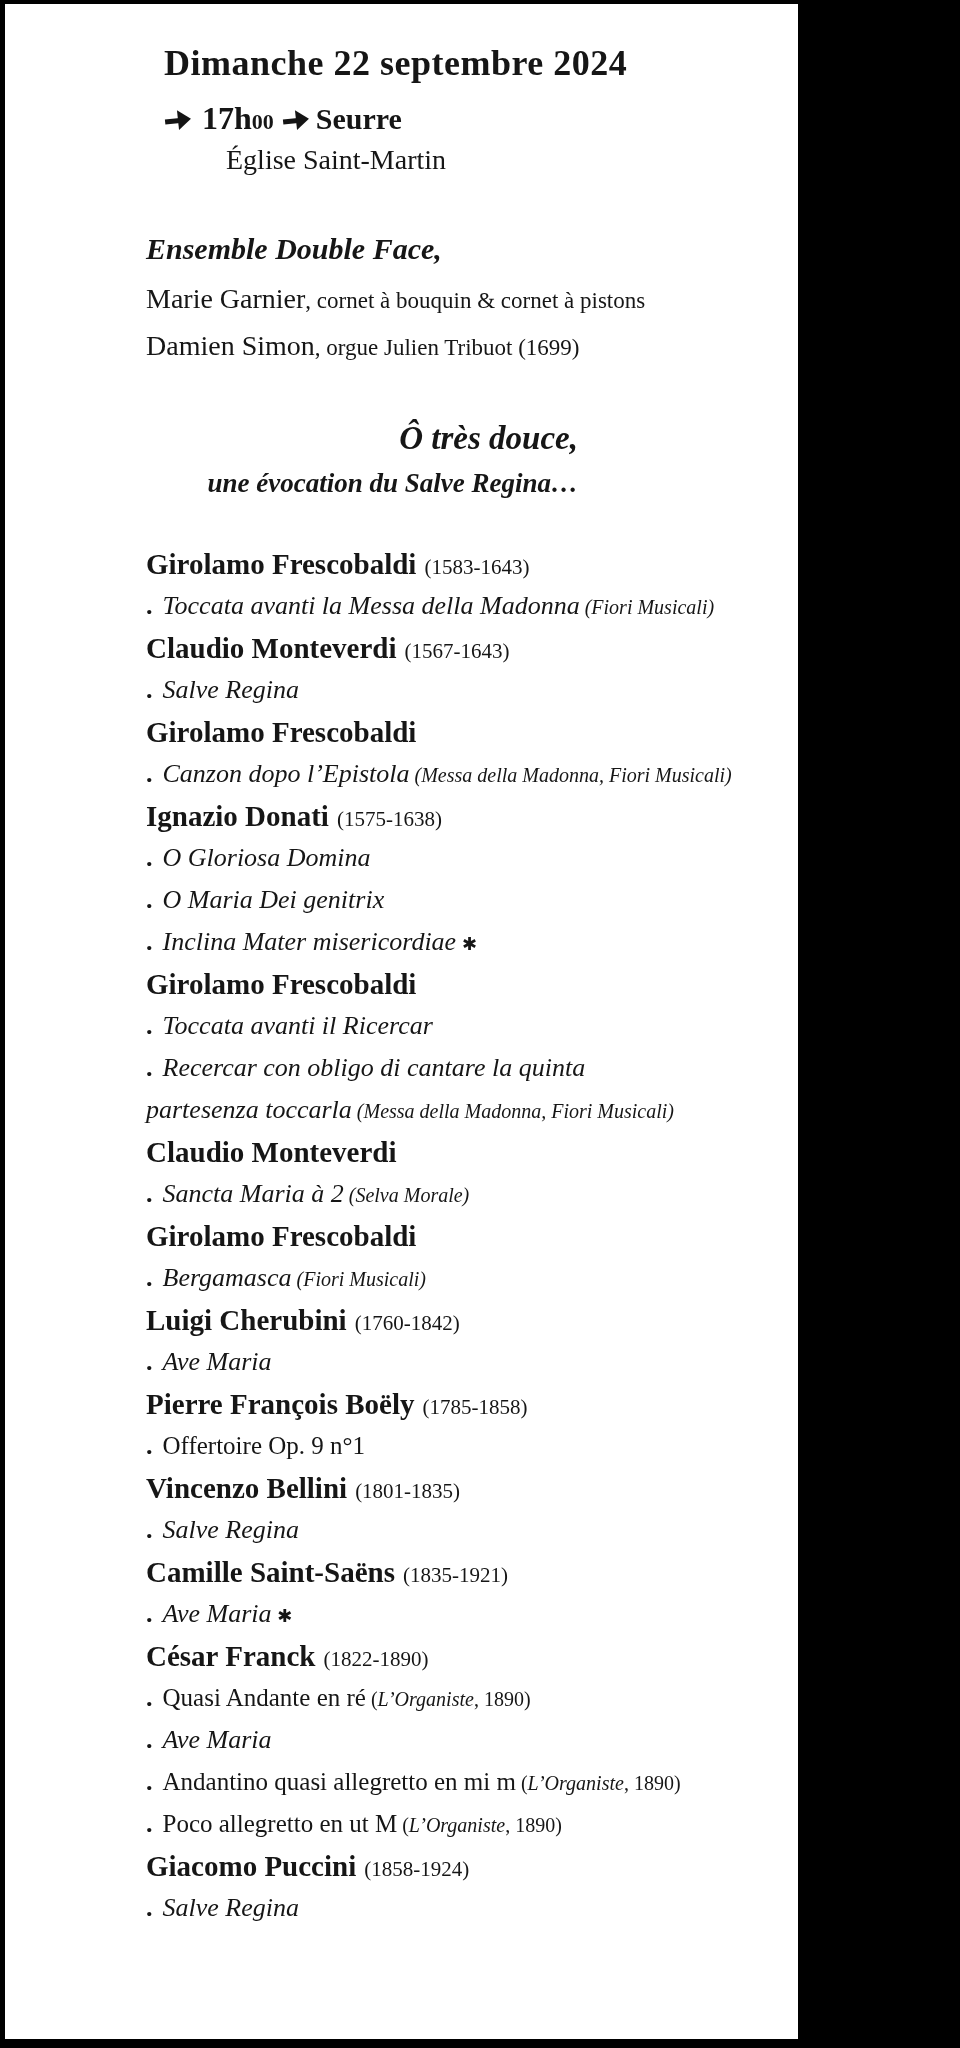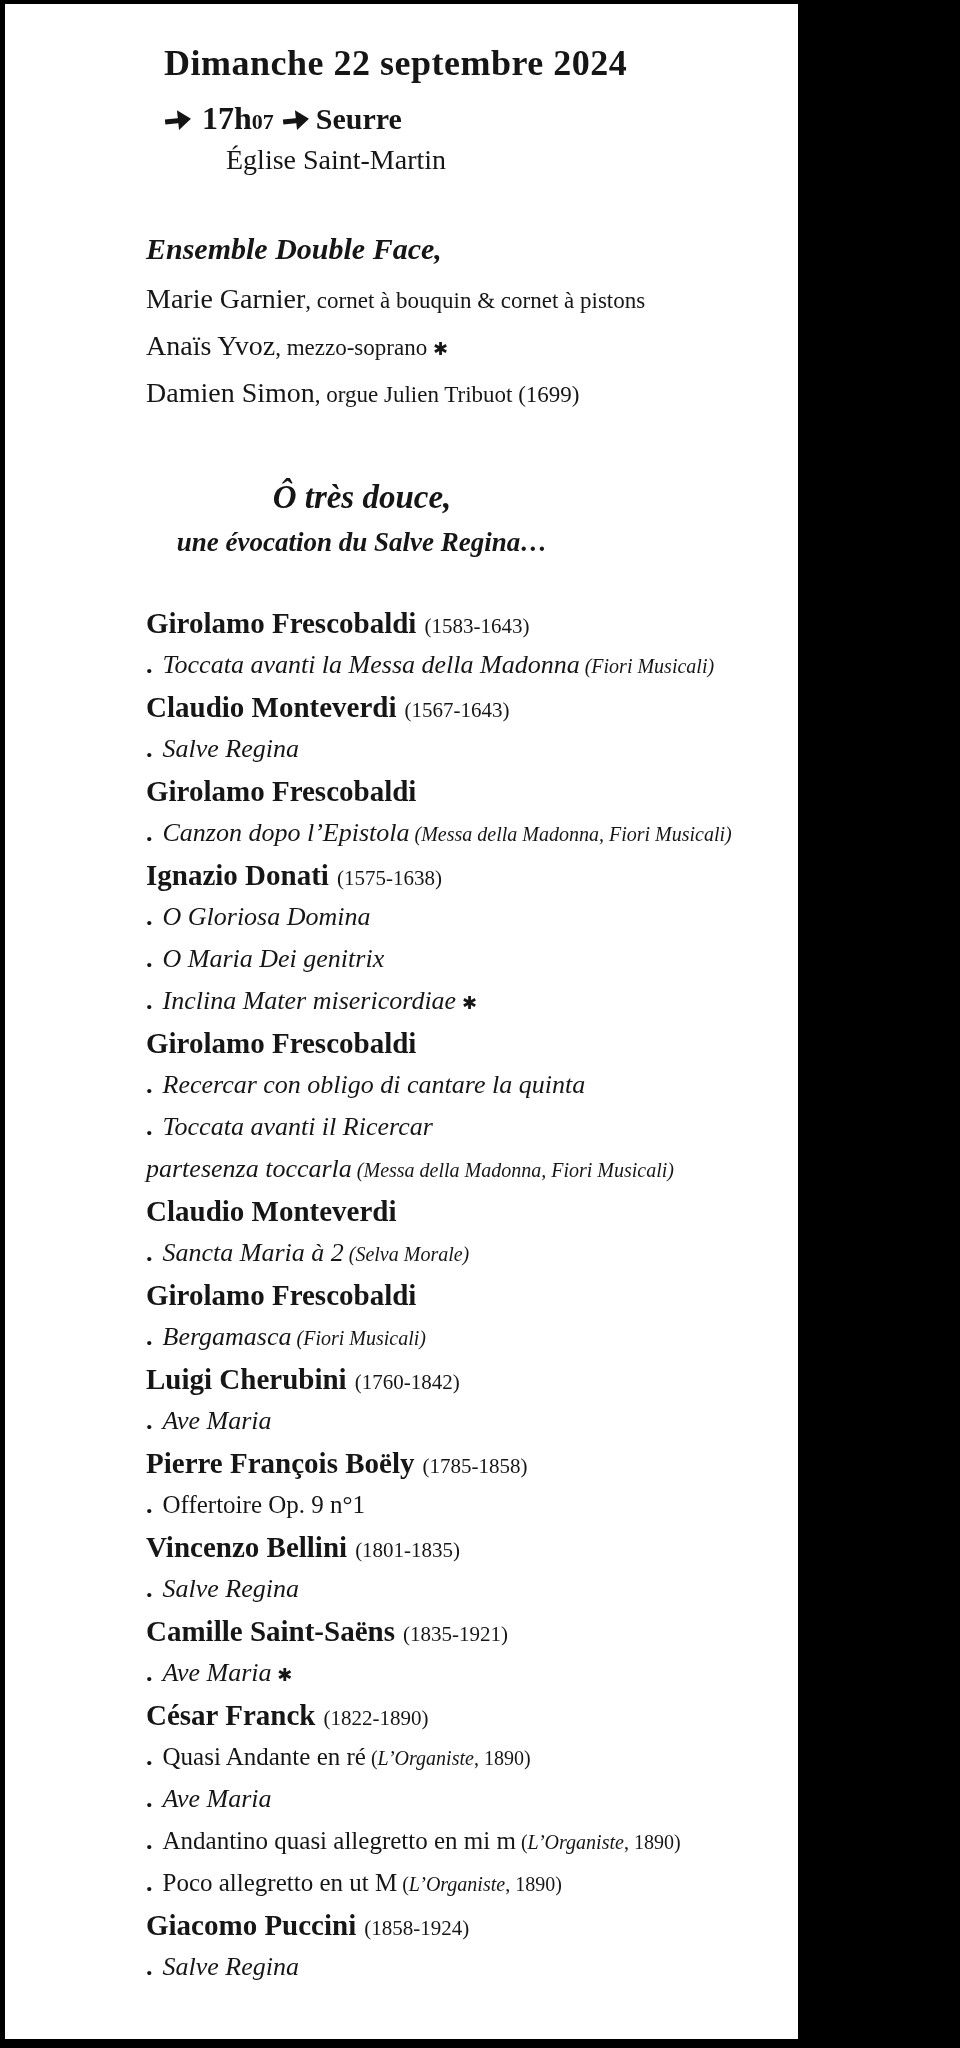--- a/index.html
+++ b/index.html
@@ -35,21 +35,21 @@
 
   
   .performers { margin-top:56px; }
   .ensemble { font-size:30px; font-weight:bold; font-style:italic; margin-bottom:11px; }
   .member { line-height:43px; white-space:nowrap; }
   .pname { font-size:28px; }
   .prole { font-size:23px; }
   .ast { font-family:"DejaVu Sans","Liberation Sans",sans-serif; font-size:18px; }
 
   
-  .title-block { margin-top:56px; text-align:center; padding-right:70px; }
+  .title-block { margin-top:44px; text-align:right; padding-right:70px; }
   .title-main { font-size:33px; font-weight:bold; font-style:italic; line-height:46px; }
   .title-sub  { font-size:27px; font-weight:bold; font-style:italic; line-height:44px; }
 
   
   .program { margin-top:46px; }
   .row { height:42px; line-height:26px; white-space:nowrap; }
   .cname  { font-size:29px; font-weight:bold; }
   .cdates { font-size:21px; margin-left:8px; }
   .bullet { font-size:26px; font-weight:bold; margin-right:10px; }
   .seg-it     { font-size:26px; font-style:italic; }
@@ -62,51 +62,50 @@
 <body>
 
 <div class="canvas">
   <div class="page">
     <div class="fold"></div>
     <div class="content">
 
       <header class="hdr">
         <h1 class="date">Dimanche 22 septembre 2024</h1>
         <div class="timeline">
-          <span class="arrow"><span class="shaft"></span><span class="head"></span></span><span class="gap1"></span><span class="time-main">17h</span><span class="time-min">07</span><span class="gap1"></span><span class="arrow"><span class="shaft"></span><span class="head"></span></span><span class="city">Seurre</span>
+          <span class="arrow"><span class="shaft"></span><span class="head"></span></span><span class="gap1"></span><span class="time-main">17h</span><span class="time-min">00</span><span class="gap1"></span><span class="arrow"><span class="shaft"></span><span class="head"></span></span><span class="city">Seurre</span>
         </div>
         <div class="venue">Église Saint-Martin</div>
       </header>
 
       <section class="performers">
         <div class="ensemble">Ensemble Double Face,</div>
         <div class="member"><span class="pname">Marie Garnier</span><span class="prole">, cornet à bouquin &amp; cornet à pistons</span><span class="ast"></span></div>
-        <div class="member"><span class="pname">Anaïs Yvoz</span><span class="prole">, mezzo-soprano </span><span class="ast">✱</span></div>
         <div class="member"><span class="pname">Damien Simon</span><span class="prole">, orgue Julien Tribuot (1699)</span><span class="ast"></span></div>
       </section>
 
       <section class="title-block">
         <div class="title-main">Ô très douce,</div>
         <div class="title-sub">une évocation du Salve Regina…</div>
       </section>
 
       <section class="program" id="program">
           <div class="row"><span class="cname">Girolamo Frescobaldi</span><span class="cdates">(1583-1643)</span></div>
           <div class="row"><span class="bullet">.</span><span class="seg-it">Toccata avanti la Messa della Madonna</span><span class="seg-src-it"> (Fiori Musicali)</span></div>
           <div class="row"><span class="cname">Claudio Monteverdi</span><span class="cdates">(1567-1643)</span></div>
           <div class="row"><span class="bullet">.</span><span class="seg-it">Salve Regina</span></div>
           <div class="row"><span class="cname">Girolamo Frescobaldi</span></div>
           <div class="row"><span class="bullet">.</span><span class="seg-it">Canzon dopo l’Epistola</span><span class="seg-src-it"> (Messa della Madonna, Fiori Musicali)</span></div>
           <div class="row"><span class="cname">Ignazio Donati</span><span class="cdates">(1575-1638)</span></div>
           <div class="row"><span class="bullet">.</span><span class="seg-it">O Gloriosa Domina</span></div>
           <div class="row"><span class="bullet">.</span><span class="seg-it">O Maria Dei genitrix</span></div>
           <div class="row"><span class="bullet">.</span><span class="seg-it">Inclina Mater misericordiae</span><span class="seg-ast"> ✱</span></div>
           <div class="row"><span class="cname">Girolamo Frescobaldi</span></div>
+          <div class="row"><span class="bullet">.</span><span class="seg-it">Toccata avanti il Ricercar</span></div>
           <div class="row"><span class="bullet">.</span><span class="seg-it">Recercar con obligo di cantare la quinta</span></div>
-          <div class="row"><span class="bullet">.</span><span class="seg-it">Toccata avanti il Ricercar</span></div>
           <div class="row"><span class="seg-it">partesenza toccarla</span><span class="seg-src-it"> (Messa della Madonna, Fiori Musicali)</span></div>
           <div class="row"><span class="cname">Claudio Monteverdi</span></div>
           <div class="row"><span class="bullet">.</span><span class="seg-it">Sancta Maria à 2</span><span class="seg-src-it"> (Selva Morale)</span></div>
           <div class="row"><span class="cname">Girolamo Frescobaldi</span></div>
           <div class="row"><span class="bullet">.</span><span class="seg-it">Bergamasca</span><span class="seg-src-it"> (Fiori Musicali)</span></div>
           <div class="row"><span class="cname">Luigi Cherubini</span><span class="cdates">(1760-1842)</span></div>
           <div class="row"><span class="bullet">.</span><span class="seg-it">Ave Maria</span></div>
           <div class="row"><span class="cname">Pierre François Boëly</span><span class="cdates">(1785-1858)</span></div>
           <div class="row"><span class="bullet">.</span><span class="seg-rm">Offertoire Op. 9 n°1</span></div>
           <div class="row"><span class="cname">Vincenzo Bellini</span><span class="cdates">(1801-1835)</span></div>

